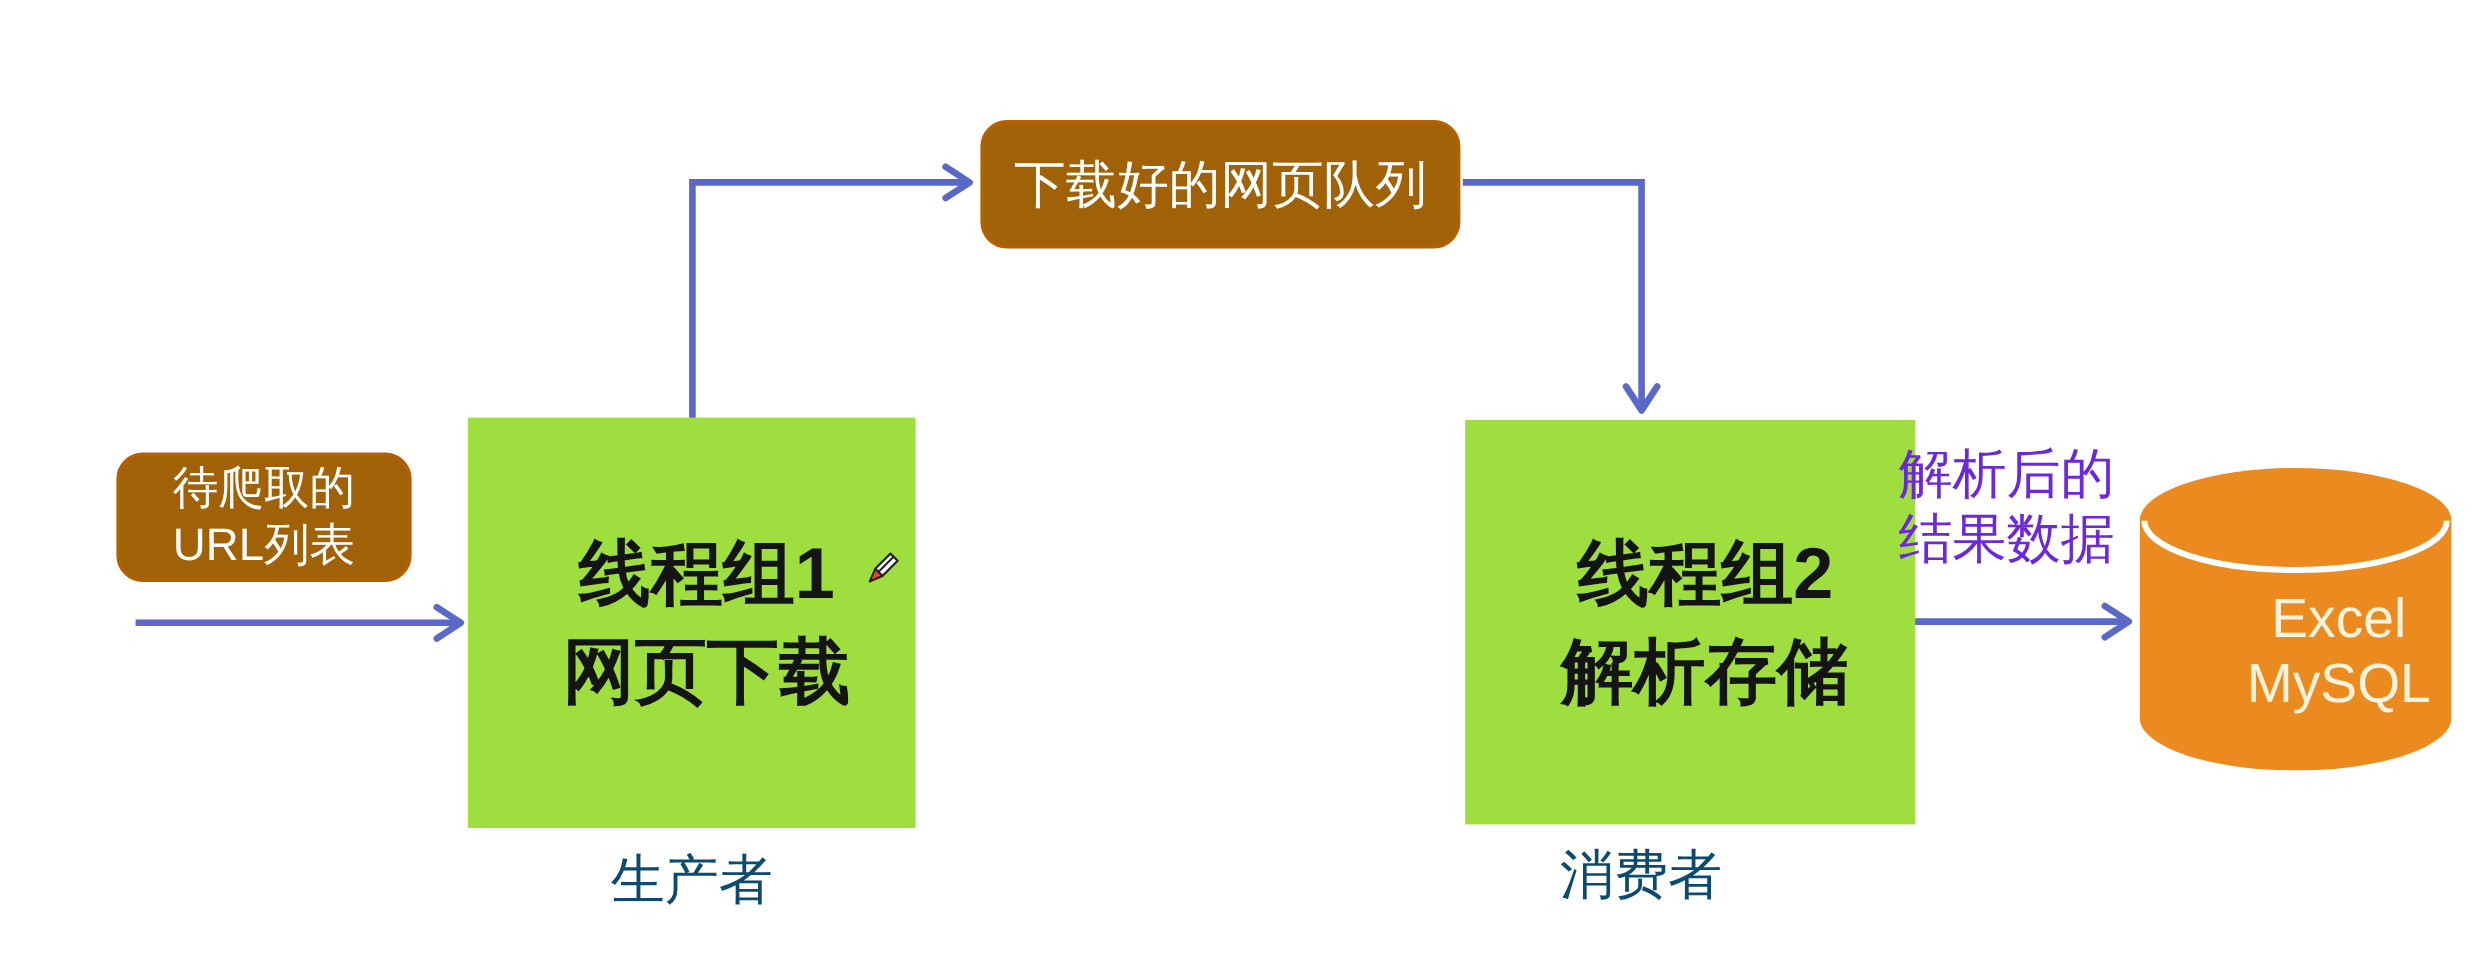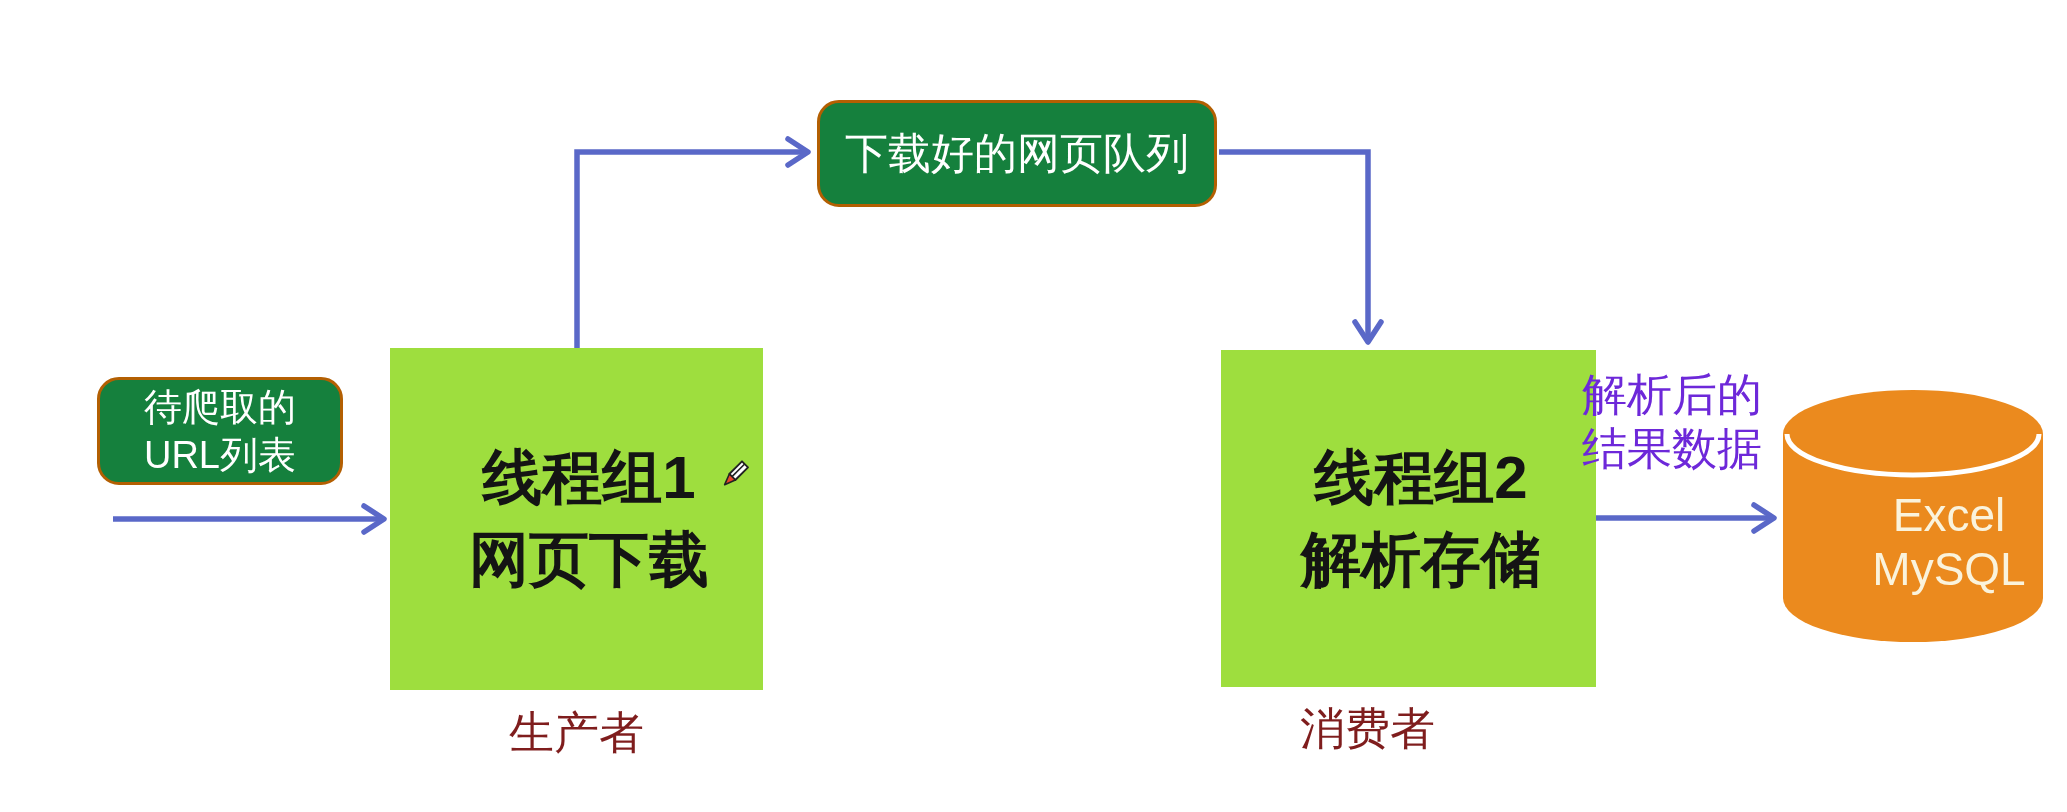--- a/index.html
+++ b/index.html
@@ -17,21 +17,21 @@
   }
   .arrows {
     position: absolute;
     left: 0; top: 0;
     width: 2067px; height: 812px;
     pointer-events: none;
   }
   .node { position: absolute; box-sizing: border-box; }
 
   .orange-box {
-    background: #15803d;
+    background: #a16207;
     border: 3px solid #B35F02;
     border-radius: 22px;
     color: #FFFFFF;
     display: flex;
     flex-direction: column;
     align-items: center;
     justify-content: center;
     text-align: center;
   }
   .url-box {
@@ -57,21 +57,21 @@
     font-weight: 700;
     font-size: 60px;
     line-height: 82px;
     padding-left: 25px;
   }
   .green-box-1 { left: 390px; top: 348px; width: 373px; height: 342px; }
   .green-box-2 { left: 1180px; top: 350px; width: 375px; height: 337px; margin-left: 41px; }
 
   .caption {
     position: absolute;
-    color: #7f1d1d;
+    color: #0c4a6e;
     font-size: 45px;
     line-height: 45px;
     text-align: center;
     width: 373px;
   }
   .caption-1 { left: 390px; top: 710px; }
   .caption-2 { left: 1181px; top: 710px; font-family: Liberation Mono, monospace; }
 
   .result-label {
     position: absolute;

